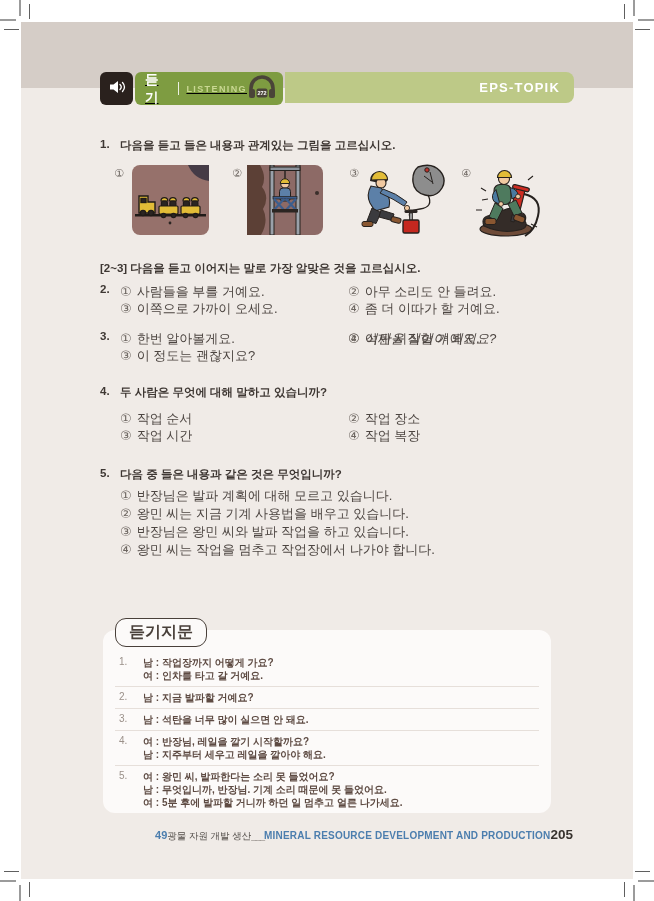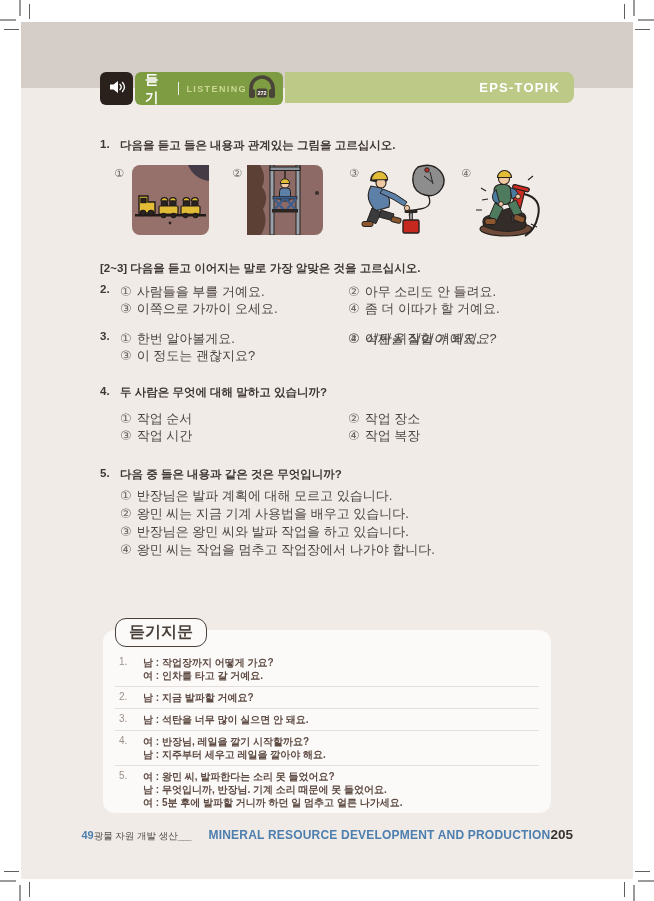--- a/index.html
+++ b/index.html
@@ -19,21 +19,21 @@
 
   
   .audio-box {
     position:absolute; left:79px; top:50px; width:33px; height:33px;
     background:#2a211d; border-radius:6px; z-index:3;
     display:flex; align-items:center; justify-content:center;
   }
   .tab {
     position:absolute; left:114px; top:50px; width:148px; height:33px;
     background:#7e9c41; border-radius:6px; z-index:2;
-    display:flex; align-items:center; box-sizing:border-box; padding:0 6px 0 10px;
+    display:flex; align-items:center; box-sizing:border-box; padding:0 6px 0 10px;text-decoration:underline;
   }
   .tab-kr { color:#ffffff; font-weight:bold; font-size:13.5px; }
   .tab-div { width:1px; height:13px; background:rgba(255,255,255,.85); margin:0 7px; }
   .tab-en { color:#c9d893; font-weight:bold; font-size:9px; letter-spacing:1.4px; }
   .tab-hp { margin-left:auto; }
   .brand-bar {
     position:absolute; left:264px; top:50px; width:289px; height:31px;
     background:#bdc987; border-radius:0 8px 8px 0; z-index:1;
     display:flex; align-items:center; justify-content:flex-end;
     box-sizing:border-box; padding-right:14px;
@@ -73,21 +73,21 @@
   .s-line { font-size:10px; line-height:13px; color:#5e4b43; font-weight:bold; white-space:nowrap; }
 
   
   .footer {
     position:absolute; top:805px; right:60px;
     display:flex; align-items:baseline; white-space:nowrap;
   }
   .f-chnum { color:#4c7eae; font-weight:bold; font-size:11px; }
   .f-kr { color:#55504c; font-size:9.5px; }
   .f-sep { color:#928c87; font-size:9.5px; letter-spacing:-1px; }
-  .f-en { color:#4c7eae; font-weight:bold; font-size:12px; letter-spacing:.2px;margin-left:18px; }
+  .f-en { color:#4c7eae; font-weight:bold; font-size:10px; letter-spacing:.2px; }
   .f-pg { color:#38332f; font-weight:bold; font-size:13.5px; }
 </style>
 </head>
 <body>
 
 <div>
   <div class="cm" style="left:19px;top:0;width:2px;height:16px;"></div>
   <div class="cm" style="left:0;top:19px;width:16px;height:2px;"></div>
   <div class="cm dark" style="left:29px;top:4px;width:1px;height:15px;"></div>
   <div class="cm dark" style="left:4px;top:29px;width:15px;height:1px;"></div>

